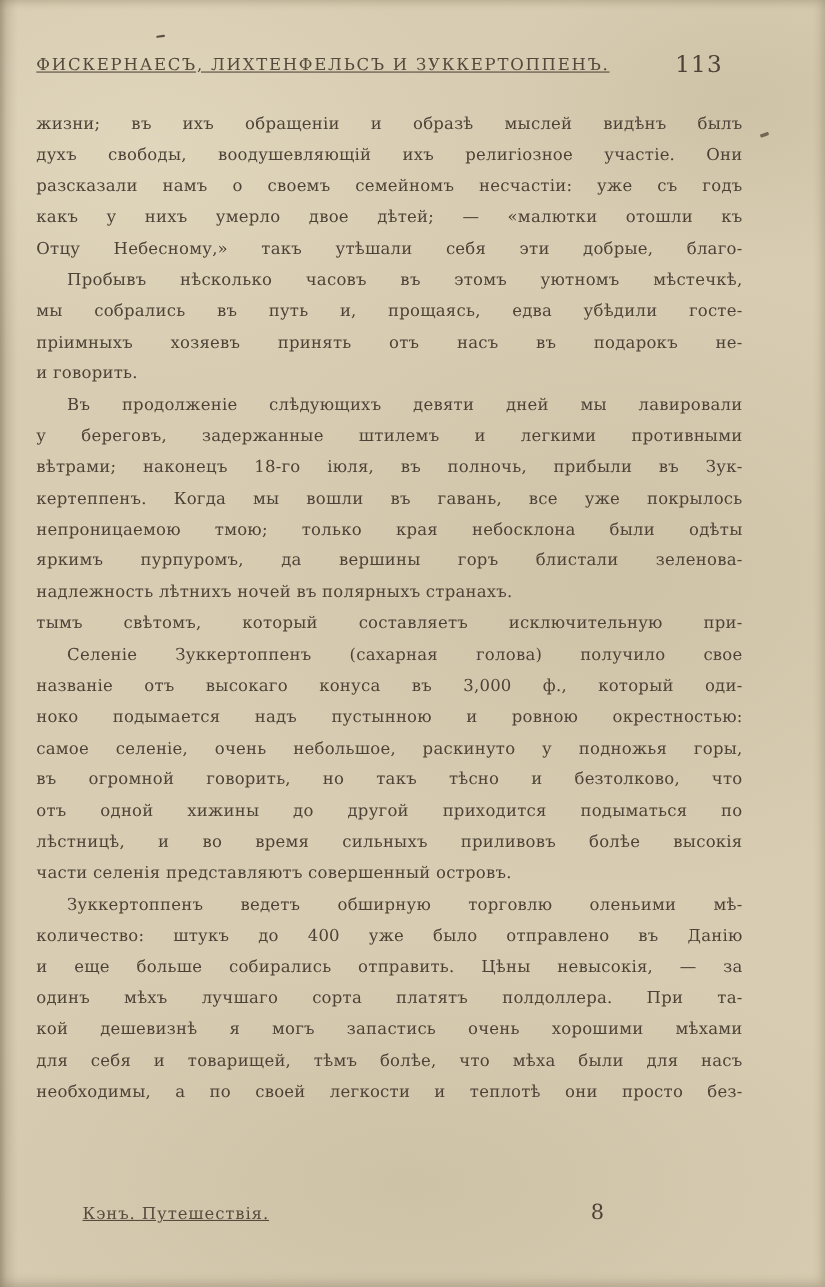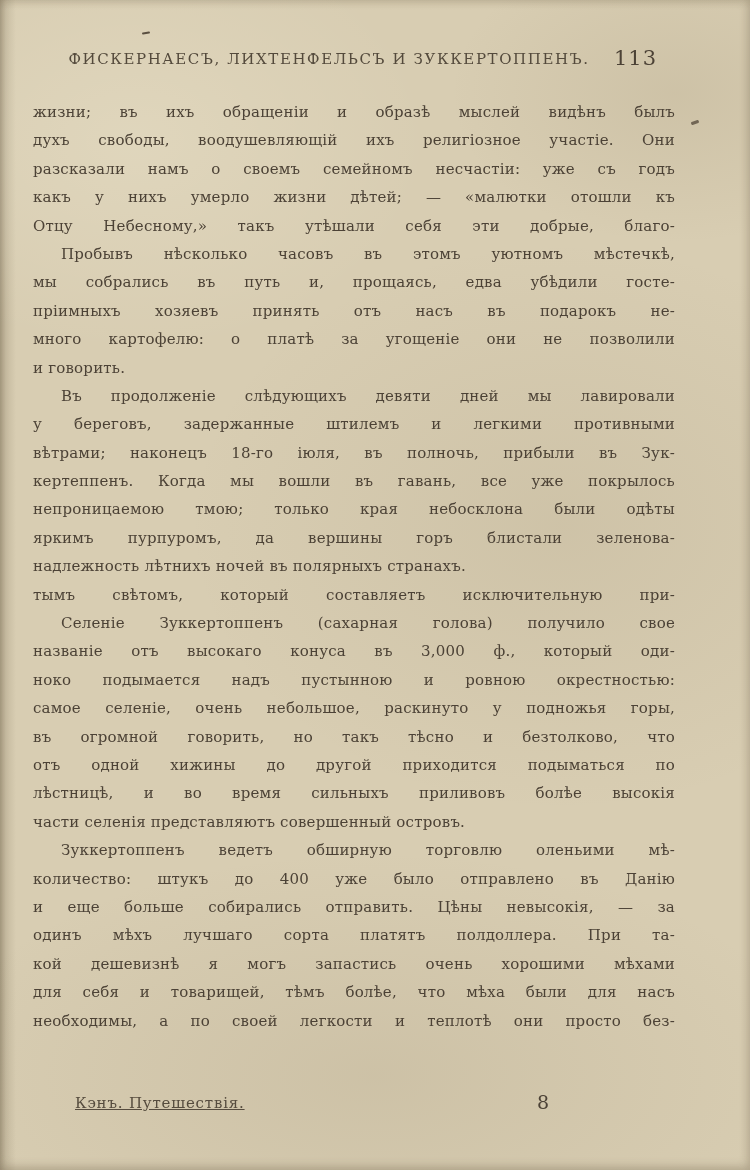--- a/index.html
+++ b/index.html
@@ -22,25 +22,25 @@
       #d8cdb2;
     box-shadow: inset 0 -4px 10px rgba(100,88,64,0.22), inset -3px 0 8px rgba(110,96,70,0.18);
     color: #4c4236;
   }
   .header {
     position: absolute; top: 50px; left: 0; width: 750px; height: 24px;
   }
   .header-title {
     display: block;
     margin-left: 33px; margin-right: 125px;
-    text-align: center;
     font-size: 15px;
     letter-spacing: 1.6px;
     color: #544a3c;
     white-space: nowrap;
+    text-decoration: underline;
   }
   .page-number {
     position: absolute; right: 93px; top: -4px;
     font-size: 21px;
     letter-spacing: 1px;
     color: #4c4236;
   }
   .body-text {
     position: absolute; top: 98px; left: 33px; width: 642px;
     font-size: 15px;
@@ -85,28 +85,27 @@
   <div class="header">
     <span class="header-title">ФИСКЕРНАЕСЪ, ЛИХТЕНФЕЛЬСЪ И ЗУККЕРТОППЕНЪ.</span>
     <span class="page-number">113</span>
   </div>
 
   <div class="body-text">
       <div class="paragraph">
         <div class="line">жизни; въ ихъ обращеніи и образѣ мыслей видѣнъ былъ</div>
         <div class="line">духъ свободы, воодушевляющій ихъ религіозное участіе. Они</div>
         <div class="line">разсказали намъ о своемъ семейномъ несчастіи: уже съ годъ</div>
-        <div class="line">какъ у нихъ умерло жизни дѣтей; — «малютки отошли къ</div>
+        <div class="line">какъ у нихъ умерло двое дѣтей; — «малютки отошли къ</div>
         <div class="line">Отцу Небесному,» такъ утѣшали себя эти добрые, благо-</div>
       </div>
       <div class="paragraph">
         <div class="line indent">Пробывъ нѣсколько часовъ въ этомъ уютномъ мѣстечкѣ,</div>
         <div class="line">мы собрались въ путь и, прощаясь, едва убѣдили госте-</div>
         <div class="line">пріимныхъ хозяевъ принять отъ насъ въ подарокъ не-</div>
-        <div class="line">много картофелю: о платѣ за угощеніе они не позволили</div>
         <div class="line final">и говорить.</div>
       </div>
       <div class="paragraph">
         <div class="line indent">Въ продолженіе слѣдующихъ девяти дней мы лавировали</div>
         <div class="line">у береговъ, задержанные штилемъ и легкими противными</div>
         <div class="line">вѣтрами; наконецъ 18-го іюля, въ полночь, прибыли въ Зук-</div>
         <div class="line">кертеппенъ. Когда мы вошли въ гавань, все уже покрылось</div>
         <div class="line">непроницаемою тмою; только края небосклона были одѣты</div>
         <div class="line">яркимъ пурпуромъ, да вершины горъ блистали зеленова-</div>
         <div class="line final">надлежность лѣтнихъ ночей въ полярныхъ странахъ.</div>

